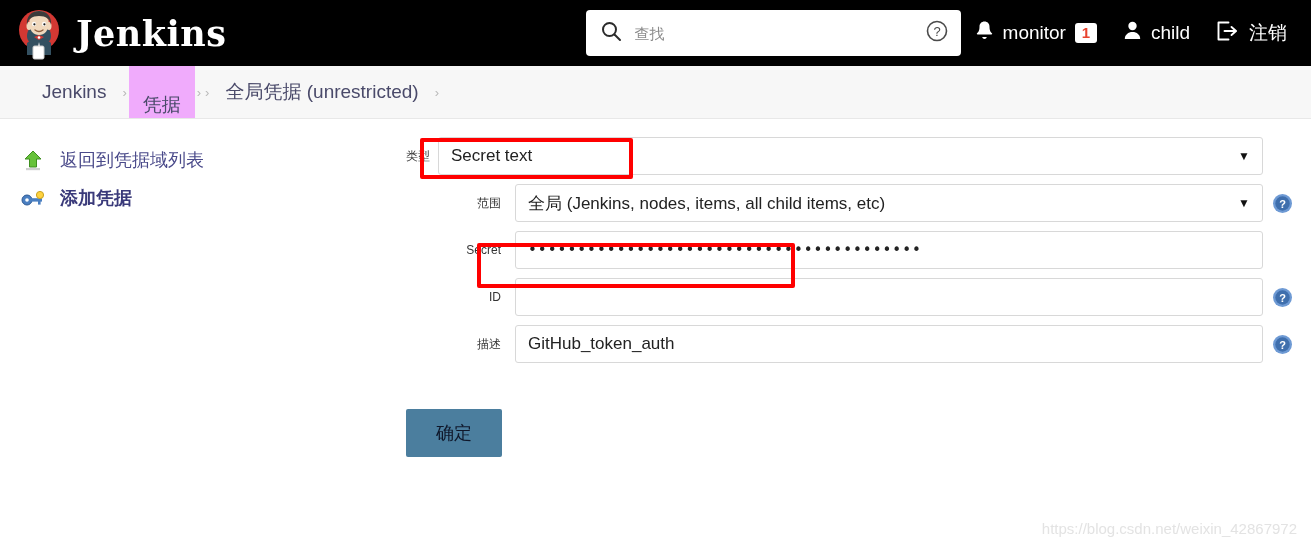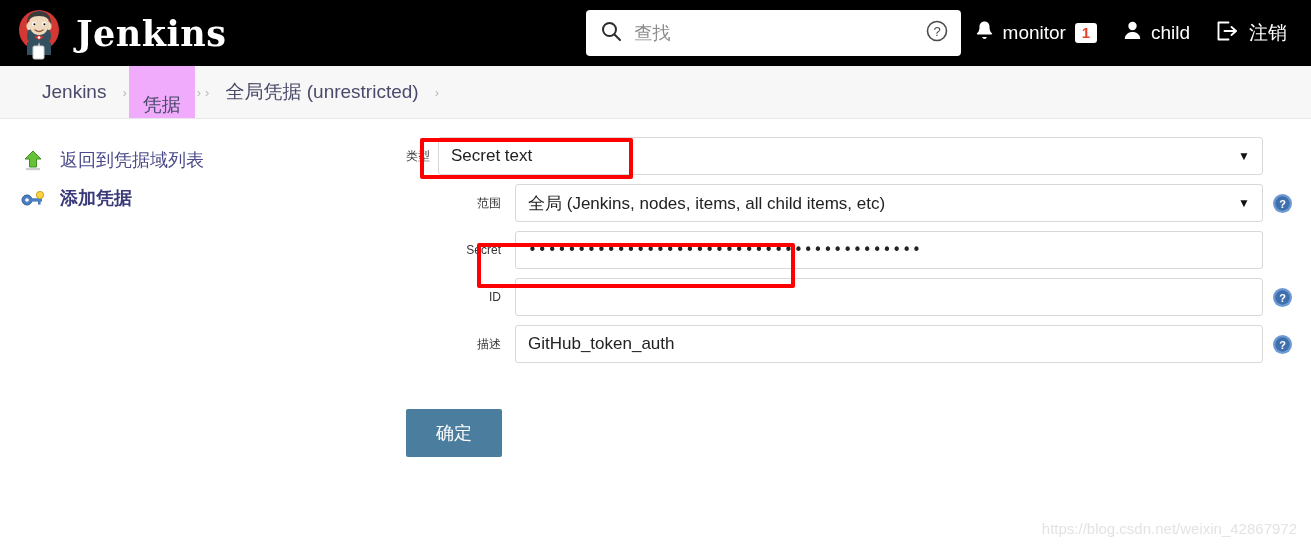--- a/index.html
+++ b/index.html
@@ -56,21 +56,21 @@
     display: flex;
     align-items: center;
     padding: 0 12px 0 14px;
     box-sizing: border-box;
     gap: 10px;
   }
   .search-input {
     flex: 1 1 auto;
     border: none;
     outline: none;
-    font-size: 18px;
+    font-size: 15px;
     font-family: "Liberation Sans", sans-serif;
     color: #333;
     background: transparent;
     min-width: 0;
   }
   .search-input::placeholder { color: #8a8a8a; }
 
   .header-right {
     margin-left: auto;
     display: flex;
@@ -250,21 +250,21 @@
     padding: 0 8px 0 0;
     margin-left: 6px;
   }
 
   .submit-wrap {
     margin-top: 46px;
     padding-left: 6px;
   }
   .btn-primary {
     background: #4b7e9e;
-    color: #ffffff;
+    color: #0f172a;
     border: none;
     border-radius: 2px;
     font-size: 18px;
     font-family: "Liberation Sans", sans-serif;
     padding: 12px 30px;
     cursor: pointer;
   }
 
   
   .annot {

